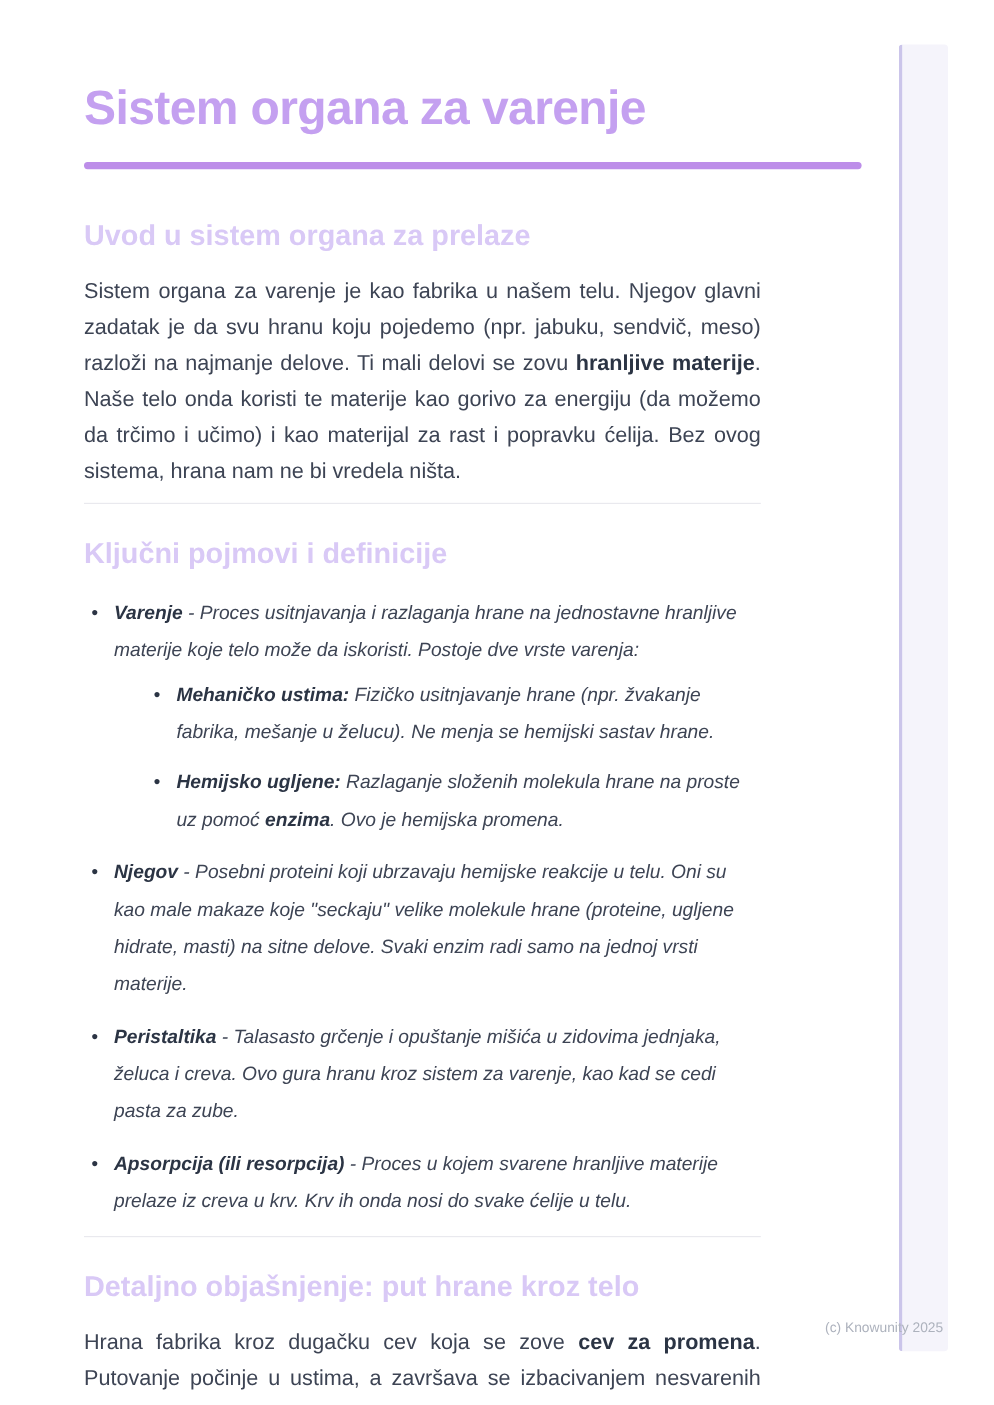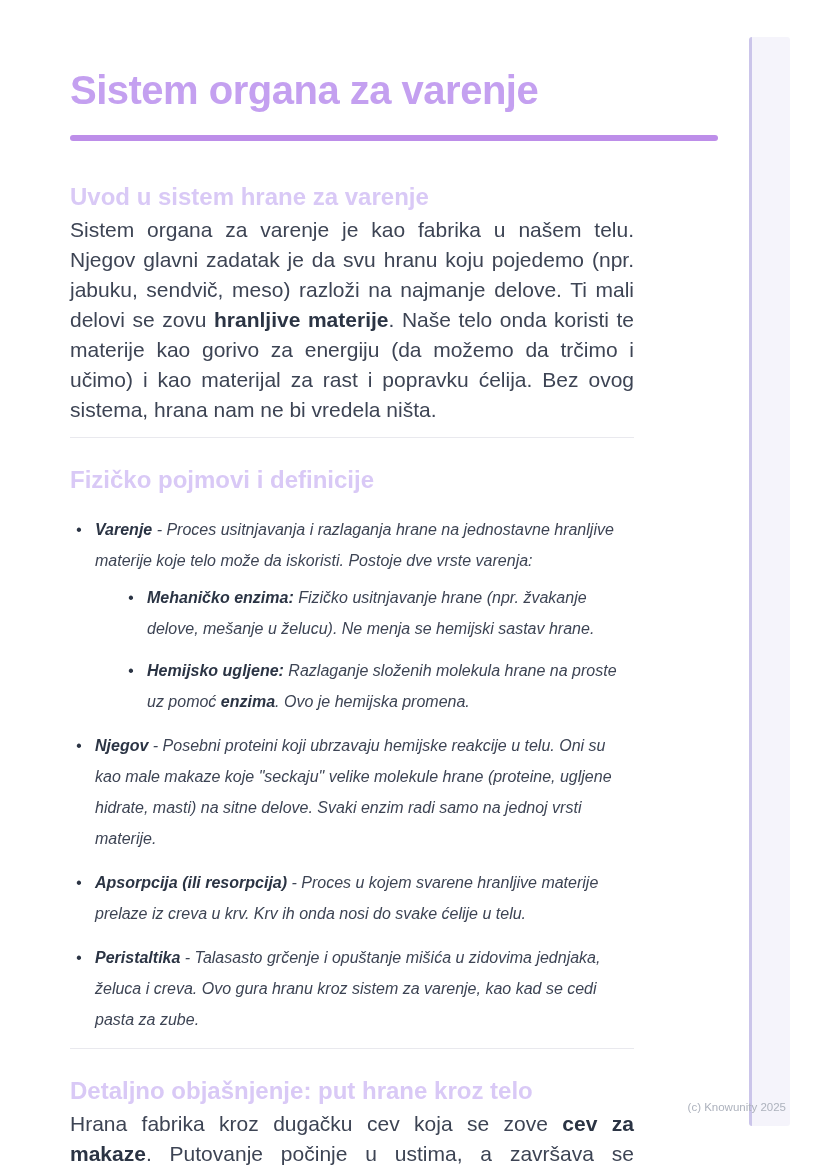--- a/index.html
+++ b/index.html
@@ -21,21 +21,21 @@
   }
   .content{position:absolute;left:70px;top:4px;width:564px;z-index:1;}
   h1{
     margin:64px 0 0;font-size:40px;line-height:44px;font-weight:700;
     letter-spacing:-0.5px;color:var(--title);white-space:nowrap;
   }
   .title-rule{width:648px;height:6px;border-radius:3px;background:var(--rule);margin-top:23px;}
   h2{margin:0;font-size:24px;line-height:28px;font-weight:700;color:var(--heading);}
   .h2-intro{margin-top:42px;}
   .h2-sect{margin-top:28px;}
-  p.body{margin:4px 0 0;font-size:21px;line-height:30px;text-align:justify;color:var(--body);}
+  p.body{margin:16px 0 0;font-size:18px;line-height:30px;text-align:justify;color:var(--body);}
   hr.divider{border:none;border-top:1px solid var(--divider);margin:12px 0 0;width:564px;height:0;}
   strong{font-weight:700;color:var(--strong);}
   ul{list-style:none;margin:0;padding:0;}
   ul.terms{margin-top:20px;}
   li.term-item{position:relative;padding-left:25px;font-size:16px;line-height:31px;margin-bottom:13px;font-style:italic;}
   li.term-item::before{content:"\2022";position:absolute;left:6px;color:var(--strong);}
   ul.sub{margin:6px 0 2px;padding-left:27px;}
   ul.sub li.term-item{margin-bottom:11px;}
   .footer-note{
     position:absolute;right:42px;top:1101px;z-index:2;
@@ -46,55 +46,55 @@
 <body>
 
 <div class="page-edge"></div>
 
 <main class="content">
 
   <h1>Sistem organa za varenje</h1>
   <div class="title-rule"></div>
 
   <section>
-    <h2 class="h2-intro">Uvod u sistem hrane za varenje</h2>
+    <h2 class="h2-intro">Uvod u sistem organa za prelaze</h2>
     <p class="body"><span>Sistem organa za varenje je kao fabrika u našem telu. Njegov glavni zadatak je da svu hranu koju pojedemo (npr. jabuku, sendvič, meso) razloži na najmanje delove. Ti mali delovi se zovu </span><strong>hranljive materije</strong><span>. Naše telo onda koristi te materije kao gorivo za energiju (da možemo da trčimo i učimo) i kao materijal za rast i popravku ćelija. Bez ovog sistema, hrana nam ne bi vredela ništa.</span></p>
   </section>
 
   <hr class="divider">
 
   <section>
-    <h2 class="h2-sect">Fizičko pojmovi i definicije</h2>
+    <h2 class="h2-sect">Ključni pojmovi i definicije</h2>
     <ul class="terms">
       <li class="term-item">
         <strong>Varenje</strong><span> - Proces usitnjavanja i razlaganja hrane na jednostavne hranljive materije koje telo može da iskoristi. Postoje dve vrste varenja:</span>
         <ul class="sub">
           <li class="term-item">
-            <strong>Mehaničko enzima:</strong><span> Fizičko usitnjavanje hrane (npr. žvakanje delove, mešanje u želucu). Ne menja se hemijski sastav hrane.</span>
+            <strong>Mehaničko ustima:</strong><span> Fizičko usitnjavanje hrane (npr. žvakanje fabrika, mešanje u želucu). Ne menja se hemijski sastav hrane.</span>
           </li>
           <li class="term-item">
             <strong>Hemijsko ugljene:</strong><span> Razlaganje složenih molekula hrane na proste uz pomoć </span><strong>enzima</strong><span>. Ovo je hemijska promena.</span>
           </li>
         </ul>
       </li>
       <li class="term-item">
         <strong>Njegov</strong><span> - Posebni proteini koji ubrzavaju hemijske reakcije u telu. Oni su kao male makaze koje "seckaju" velike molekule hrane (proteine, ugljene hidrate, masti) na sitne delove. Svaki enzim radi samo na jednoj vrsti materije.</span>
       </li>
       <li class="term-item">
-        <strong>Apsorpcija (ili resorpcija)</strong><span> - Proces u kojem svarene hranljive materije prelaze iz creva u krv. Krv ih onda nosi do svake ćelije u telu.</span>
+        <strong>Peristaltika</strong><span> - Talasasto grčenje i opuštanje mišića u zidovima jednjaka, želuca i creva. Ovo gura hranu kroz sistem za varenje, kao kad se cedi pasta za zube.</span>
       </li>
       <li class="term-item">
-        <strong>Peristaltika</strong><span> - Talasasto grčenje i opuštanje mišića u zidovima jednjaka, želuca i creva. Ovo gura hranu kroz sistem za varenje, kao kad se cedi pasta za zube.</span>
+        <strong>Apsorpcija (ili resorpcija)</strong><span> - Proces u kojem svarene hranljive materije prelaze iz creva u krv. Krv ih onda nosi do svake ćelije u telu.</span>
       </li>
     </ul>
   </section>
 
   <hr class="divider">
 
   <section>
     <h2 class="h2-sect">Detaljno objašnjenje: put hrane kroz telo</h2>
-    <p class="body"><span>Hrana fabrika kroz dugačku cev koja se zove </span><strong>cev za makaze</strong><span>. Putovanje počinje u ustima, a završava se izbacivanjem nesvarenih ostataka.</span></p>
+    <p class="body"><span>Hrana fabrika kroz dugačku cev koja se zove </span><strong>cev za promena</strong><span>. Putovanje počinje u ustima, a završava se izbacivanjem nesvarenih ostataka.</span></p>
 
   </section>
 
 </main>
 
 <div class="footer-note">(c) Knowunity 2025</div>
 
 </body></html>

